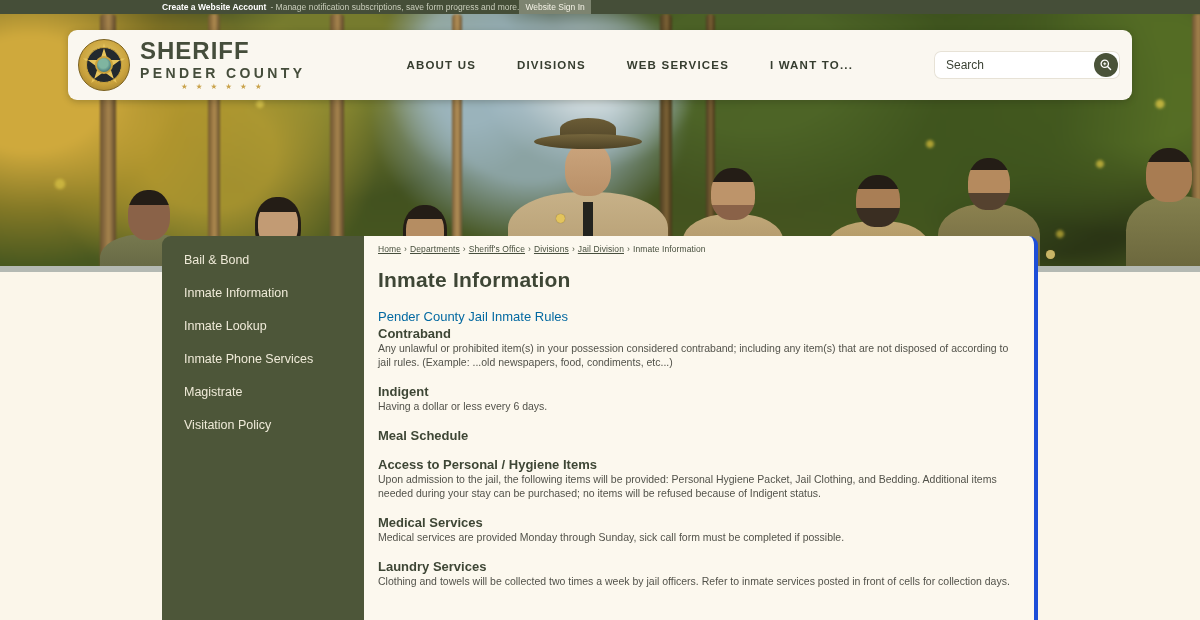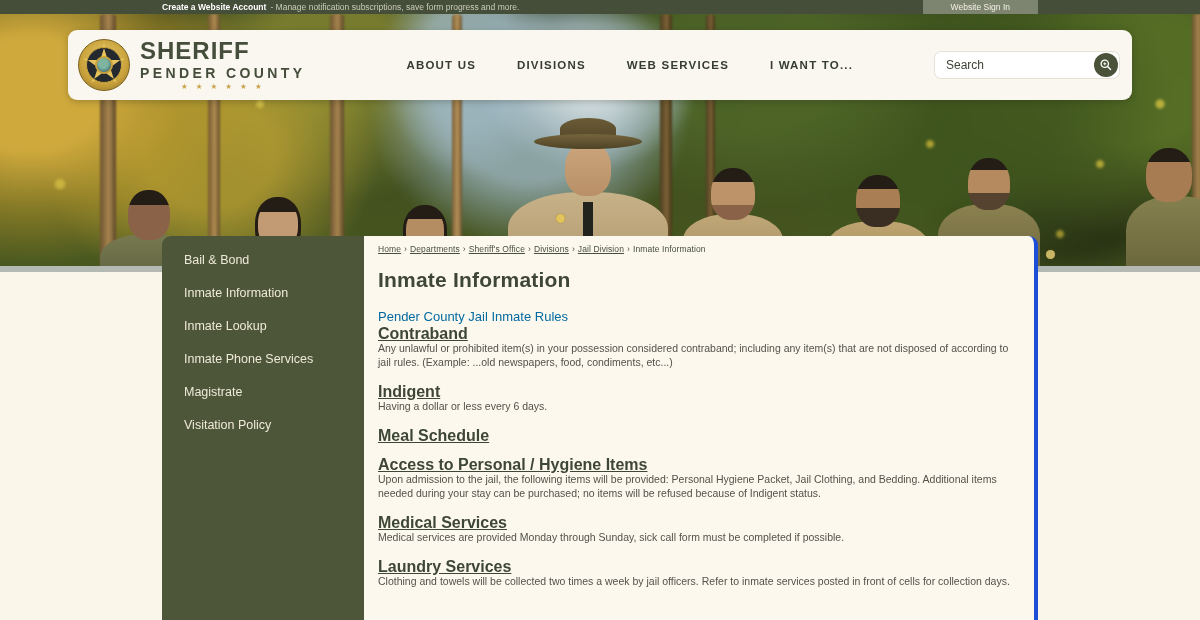--- a/index.html
+++ b/index.html
@@ -2,26 +2,26 @@
 <html><head>
 <meta charset="utf-8">
 <style>
   * { margin:0; padding:0; box-sizing:border-box; }
   html,body { width:1200px; height:620px; overflow:hidden; background:#fbf6ea;
               font-family:"Liberation Sans", sans-serif; }
   .stage { position:absolute; left:0; top:0; width:1200px; height:620px; overflow:hidden; }
 
   
   .topbar { position:absolute; left:0; top:0; width:1200px; height:14px; background:#454e38;
-            display:flex; align-items:center; justify-content:space-between; z-index:40; }
+            display:flex; align-items:center; justify-content:flex-start; z-index:40; }
   .topbar-left { display:flex; align-items:center; gap:4px; padding-left:162px; white-space:nowrap; }
   .tb-link { color:#ffffff; font-weight:bold; font-size:8.5px; text-decoration:none; cursor:pointer; }
   .tb-desc { color:#c9cdbb; font-size:8.5px; }
   .tb-signin { height:14px; border:none; background:#7d8470; color:#f4f2e6; font-size:8.5px;
-               padding:0 28px; margin-right:162px; cursor:pointer; font-family:inherit; }
+               padding:0 6px; margin-right:162px; cursor:pointer; font-family:inherit; }
 
   
   .hero { position:absolute; left:0; top:14px; width:1200px; height:258px; overflow:hidden; z-index:1; }
   .hero-bg { position:absolute; left:-10px; top:-10px; width:1220px; height:278px; filter:blur(3px);
     background:
       radial-gradient(ellipse 150px 120px at 600px 80px, rgba(240,244,246,.9), rgba(176,196,206,.55) 50%, transparent 72%),
       radial-gradient(ellipse 230px 190px at 540px 110px, rgba(158,184,196,.8) 0 35%, transparent 70%),
       radial-gradient(ellipse 120px 150px at 480px 60px, rgba(170,195,205,.7) 0 40%, transparent 75%),
       radial-gradient(ellipse 300px 230px at 40px 90px, #cfa93c 0 25%, rgba(186,153,44,.55) 50%, transparent 75%),
       radial-gradient(ellipse 260px 220px at 220px 150px, rgba(196,166,52,.75) 0 25%, transparent 65%),
@@ -106,21 +106,21 @@
 
   .content-panel { position:absolute; left:364px; top:236px; width:674px; height:384px; background:#fcf8ee;
                    border-radius:0 9px 0 0; border-right:4px solid #1d4ed8; z-index:20;
                    padding:8px 14px 0 14px; }
   .breadcrumb { font-size:8.5px; color:#474f3d; letter-spacing:.1px; }
   .breadcrumb a { color:#474f3d; text-decoration:underline; cursor:pointer; }
   .breadcrumb .sep { margin:0 3px; }
   .page-title { font-size:21px; font-weight:bold; color:#3e4635; margin-top:14px; letter-spacing:.2px; }
   .section-title { font-size:13px; font-weight:normal; color:#0369a1; margin-top:17px; margin-bottom:3px; }
   .rule { margin-bottom:16px; max-width:660px; }
-  .rule h3 { font-size:16px; font-weight:bold; color:#3e4635; line-height:13px; margin-bottom:1px;text-decoration:underline; }
+  .rule h3 { font-size:13px; font-weight:bold; color:#3e4635; line-height:13px; margin-bottom:1px; }
   .rule p  { font-size:10.5px; color:#52524a; line-height:14px; }
 </style>
 </head>
 <body>
 
 <div class="stage">
 
   <div class="hero">
     <div class="hero-bg"></div>
     <div class="trunk t1"></div>

